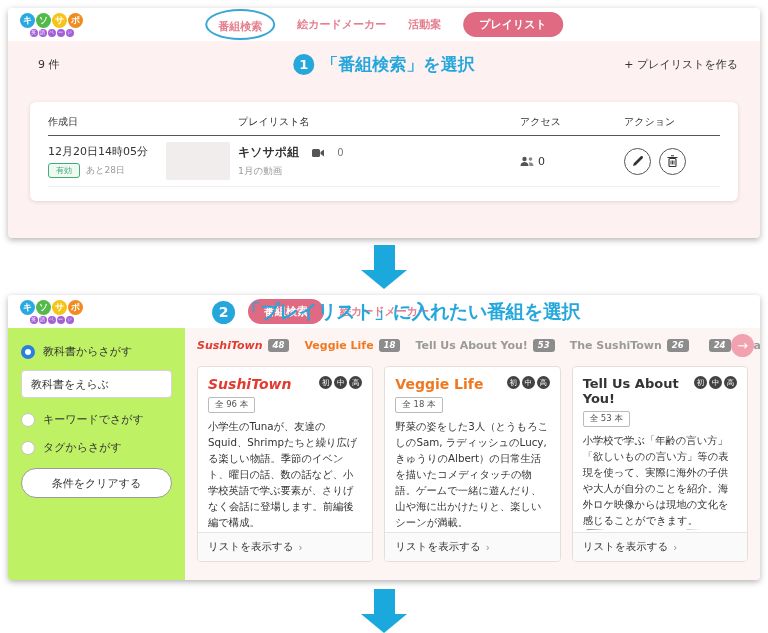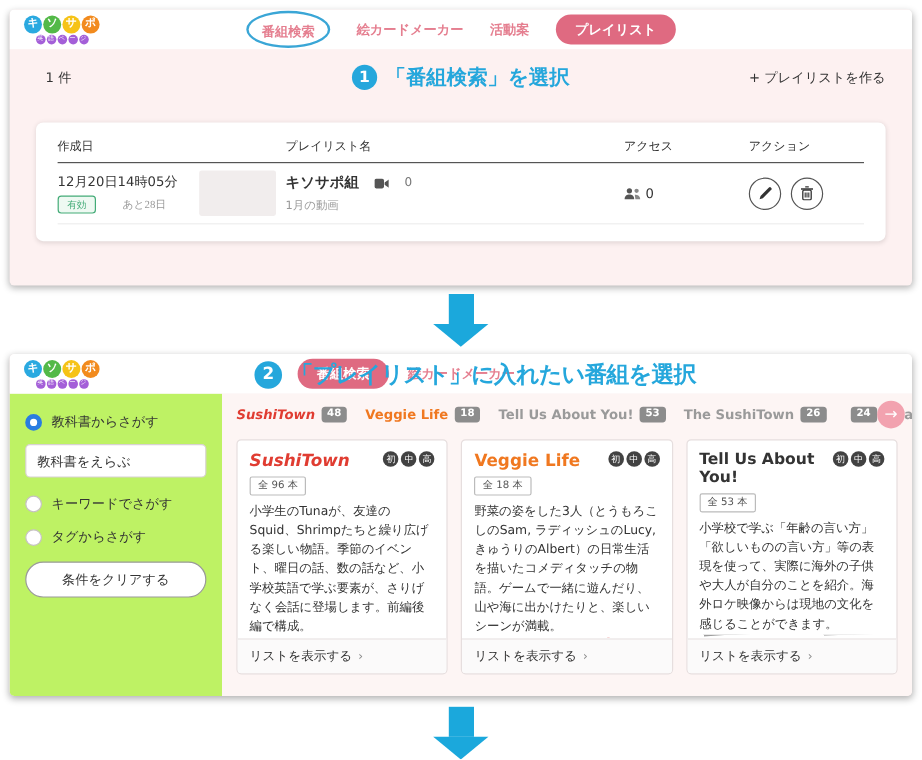--- a/index.html
+++ b/index.html
@@ -32,21 +32,21 @@
   .annot .num { width:21px; height:21px; border-radius:50%; background:#25a7dc; color:#fff; font-size:13px; display:flex; align-items:center; justify-content:center; flex:0 0 auto; }
   .annot1 .txt { font-size:17px; }
   .create-link { font-size:11px; color:#333; text-decoration:none; cursor:pointer; }
 
   .table-card { margin-top:25px; background:#fff; border-radius:6px; box-shadow:0 1px 4px rgba(0,0,0,.12); padding:6px 18px 14px 18px; }
   .tgrid { display:grid; grid-template-columns:118px 72px 1fr 104px 96px; align-items:center; }
   .thead { height:28px; border-bottom:1px solid #555; font-size:10px; color:#333; }
   .thead span { display:block; }
   .trow { min-height:48px; border-bottom:1px solid #eee; padding:6px 0; }
   .cell-date .d { font-size:11px; color:#333; font-weight:400; }
-  .cell-date .sub { display:flex; align-items:center; gap:22px; margin-top:4px;font-family:Liberation Serif, serif; }
+  .cell-date .sub { display:flex; align-items:center; gap:6px; margin-top:4px; }
   .badge-green { border:1px solid #43ab77; color:#43ab77; background:#eef9f2; font-size:8px; padding:1px 7px; border-radius:3px; }
   .expires { font-size:9px; color:#999; }
   .thumb { width:64px; height:38px; background:#f1eded; border-radius:2px; }
   .cell-name .n1 { display:flex; align-items:center; gap:13px; }
   .pl-name { font-size:12px; font-weight:bold; color:#333; }
   .vid-count { font-size:10px; color:#777; }
   .pl-sub { font-size:9.5px; color:#999; margin-top:4px; }
   .cell-access { display:flex; align-items:center; gap:4px; font-size:11px; color:#333; }
   .cell-actions { display:flex; gap:8px; }
   .icon-btn { width:27px; height:27px; border-radius:50%; border:1.2px solid #555; background:#fff; display:flex; align-items:center; justify-content:center; cursor:pointer; padding:0; }
@@ -71,21 +71,21 @@
   .radio-label { font-size:11px; color:#333; }
   .selectbox { background:#fff; border:1px solid #d8d2d2; border-radius:4px; height:28px; display:flex; align-items:center; padding:0 9px; font-size:11px; color:#333; margin:-2px 0 14px 0; cursor:pointer; }
   .clear-btn { display:block; width:100%; margin-top:6px; background:#fff; border:1px solid #9a9a9a; border-radius:15px; height:30px; font-size:11px; color:#333; cursor:pointer; font-family:inherit; }
 
   .main2 { flex:1; background:#fdf5f4; position:relative; overflow:hidden; }
   .tabstrip { display:flex; align-items:center; gap:15px; height:34px; padding:0 12px; white-space:nowrap; overflow:hidden; }
   .tab { display:flex; align-items:center; gap:5px; cursor:pointer; }
   .tab-label { font-size:11px; color:#9a9a9a; font-weight:bold; }
   .tab-label.red { color:#e03c31; font-style:italic; }
   .tab-label.orange { color:#f07820; }
-  .tab-count { background:#8c8c8c; color:#fff; font-size:8.5px; padding:1.5px 5px; border-radius:3px; font-weight:bold; }
+  .tab-count { background:#8c8c8c; color:#fff; font-size:8.5px; padding:1.5px 5px; border-radius:3px; font-weight:bold;font-style:italic; }
   .tab-count:empty { display:none; }
   .strip-arrow { position:absolute; right:6px; top:6px; width:23px; height:23px; border-radius:50%; background:#f2a2af; color:#fff; font-size:13px; display:flex; align-items:center; justify-content:center; cursor:pointer; }
 
   .cards { display:flex; gap:11px; padding:4px 12px 12px 12px; }
   .card { flex:1; background:#fff; border:1px solid #e6dede; border-radius:4px; display:flex; flex-direction:column; height:196px; overflow:hidden; }
   .card-body { padding:9px 10px 0 10px; flex:1; display:flex; flex-direction:column; overflow:hidden; }
   .card-head { display:flex; align-items:flex-start; justify-content:space-between; }
   .card-title { font-size:13px; font-weight:bold; color:#333; }
   .card-title.red { color:#e03c31; font-style:italic; font-size:14px; }
   .card-title.orange { color:#f07820; font-size:14px; }
@@ -124,21 +124,21 @@
           <a class="nav-link">番組検索</a>
         </span>
         <a class="nav-link">絵カードメーカー</a>
         <a class="nav-link">活動案</a>
         <a class="nav-pill">プレイリスト</a>
       </nav>
     </header>
 
     <div class="body1">
       <div class="row-top">
-        <span class="count-label">1 件</span>
+        <span class="count-label">9 件</span>
         <div class="annot annot1">
           <span class="num">1</span>
           <span class="txt">「番組検索」を選択</span>
         </div>
         <a class="create-link">+ プレイリストを作る</a>
       </div>
 
       <div class="table-card">
         <div class="tgrid thead">
           <span>作成日</span>

